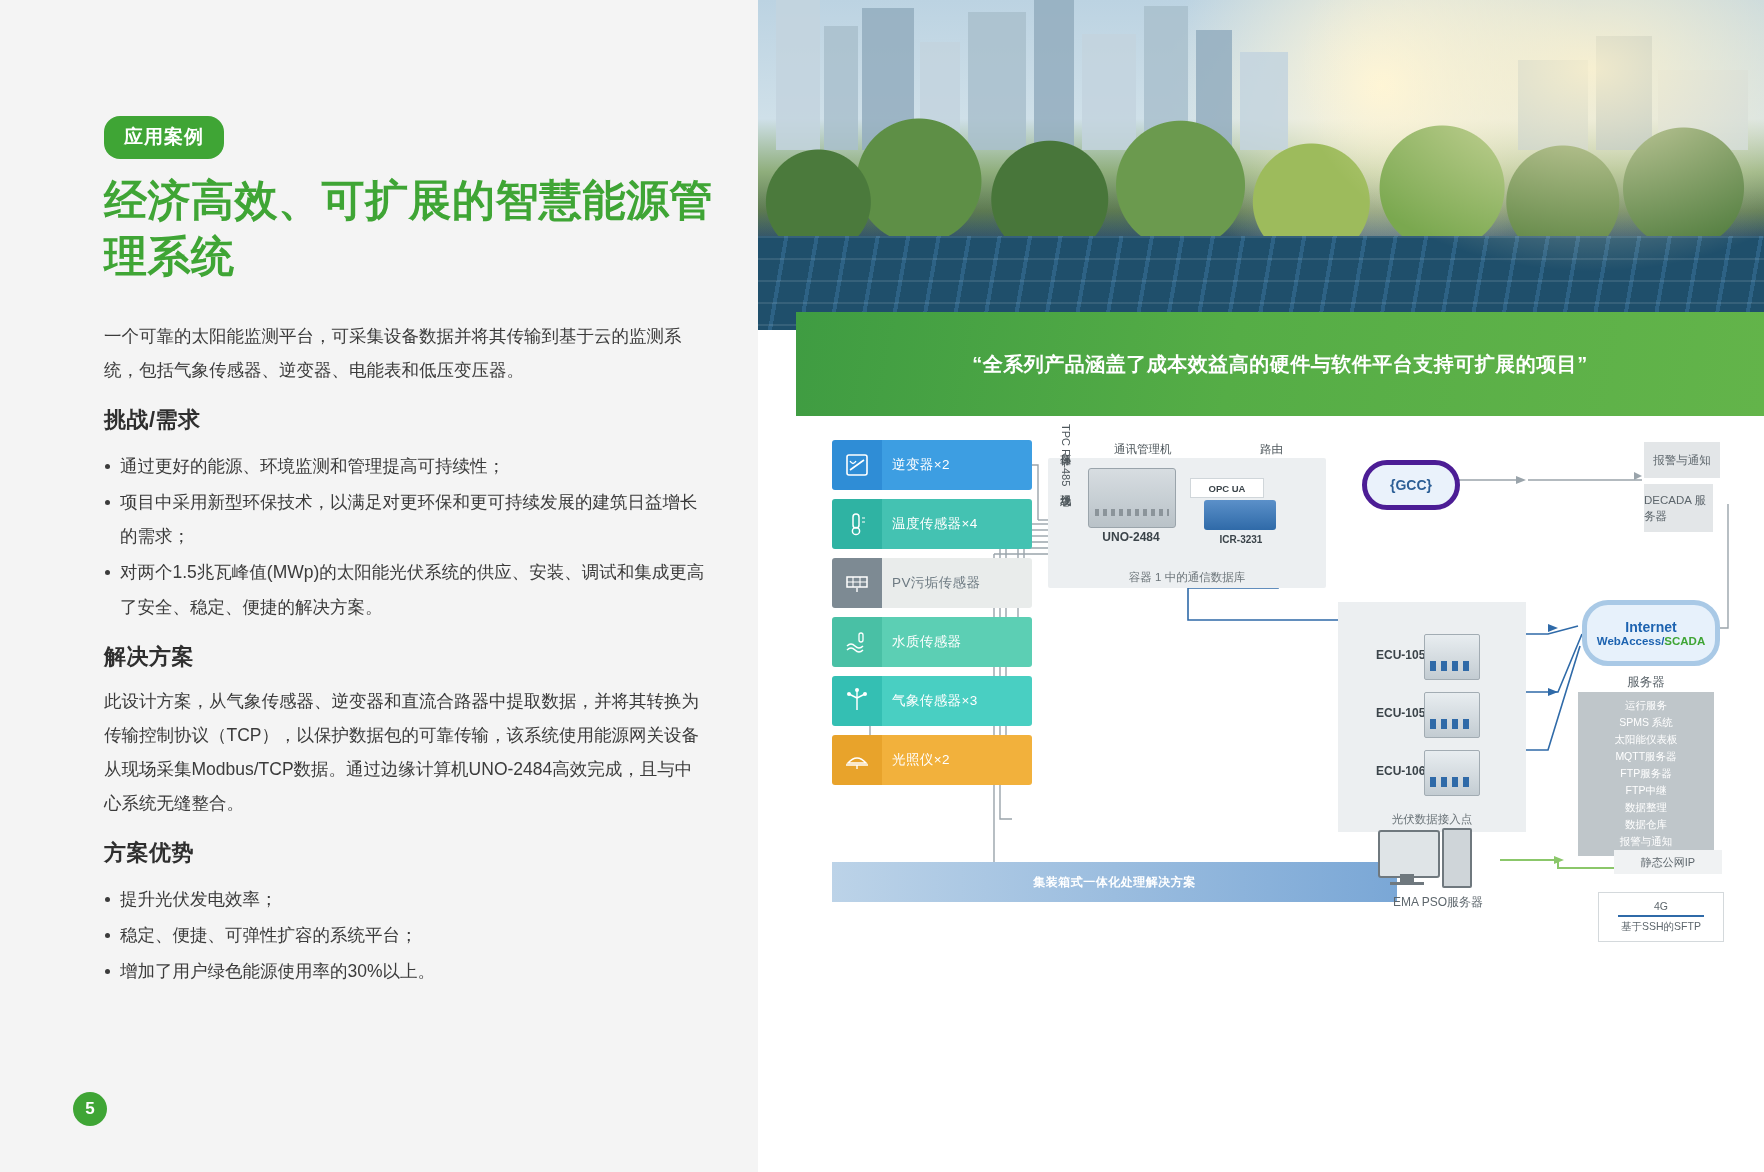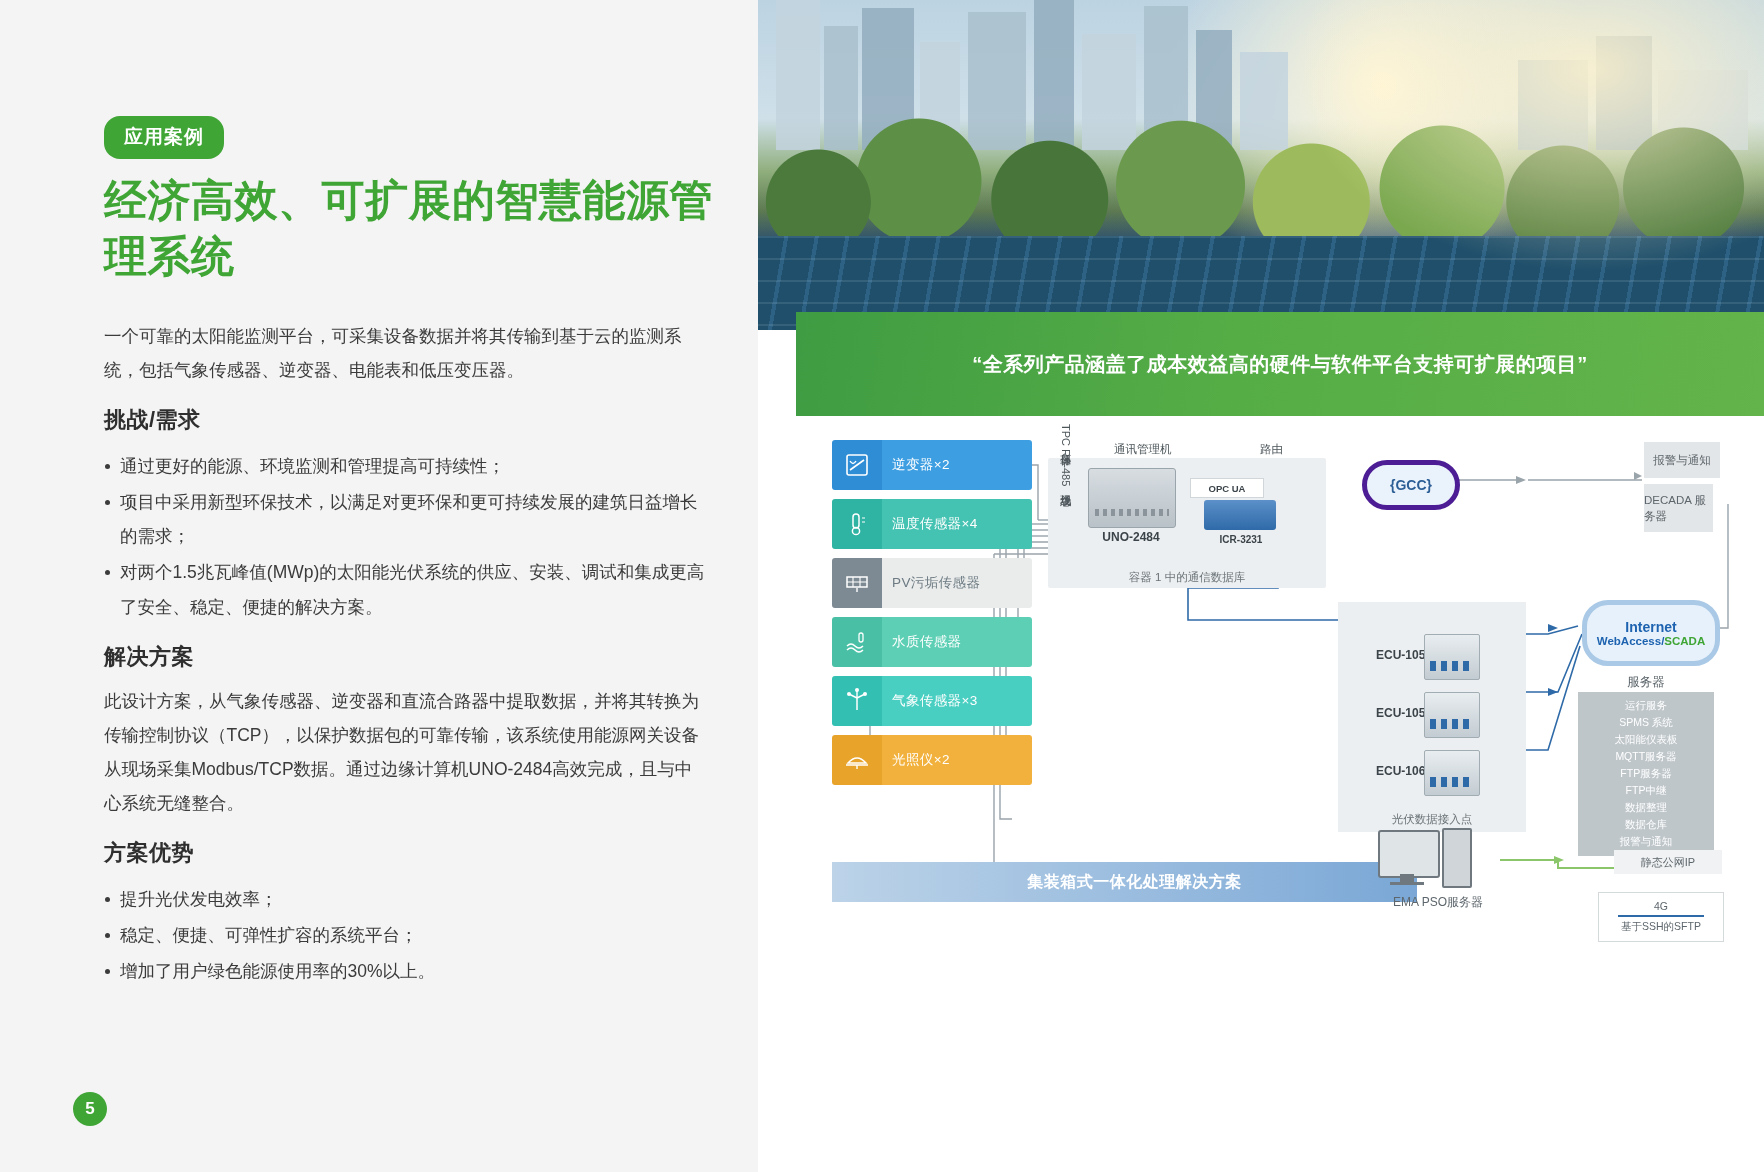--- a/index.html
+++ b/index.html
@@ -156,21 +156,21 @@
   .dev.c4 .ic{background:#7d8a93}.dev.c4 .lb{background:#e9eceb; color:#6d7a82}
   .dev.c5 .ic{background:#49c0a5}.dev.c5 .lb{background:#5ccfb4}
   .dev.c6 .ic{background:#34bfb3}.dev.c6 .lb{background:#49cfc2}
   .dev.c7 .ic{background:#e8a32b}.dev.c7 .lb{background:#f2b13c}
   .dev svg{display:block}
 
   .bottom-band {
     position:absolute; left:74px; top:442px; width:565px; height:40px;
     background:linear-gradient(to right,#bcd3e8,#7aa7d6);
     display:flex; align-items:center; justify-content:center;
-    color:#ffffff; font-size:16px; font-weight:bold; letter-spacing:.5px;padding-left:20px;
+    color:#ffffff; font-size:12px; font-weight:bold; letter-spacing:.5px;
   }
 
   
   .gw-box {
     position:absolute; left:290px; top:38px; width:278px; height:130px;
     background:#eceff1; border-radius:2px;
   }
   .gw-cap {
     position:absolute; left:290px; top:150px; width:278px;
     text-align:center; font-size:11.5px; color:#6a7378;

